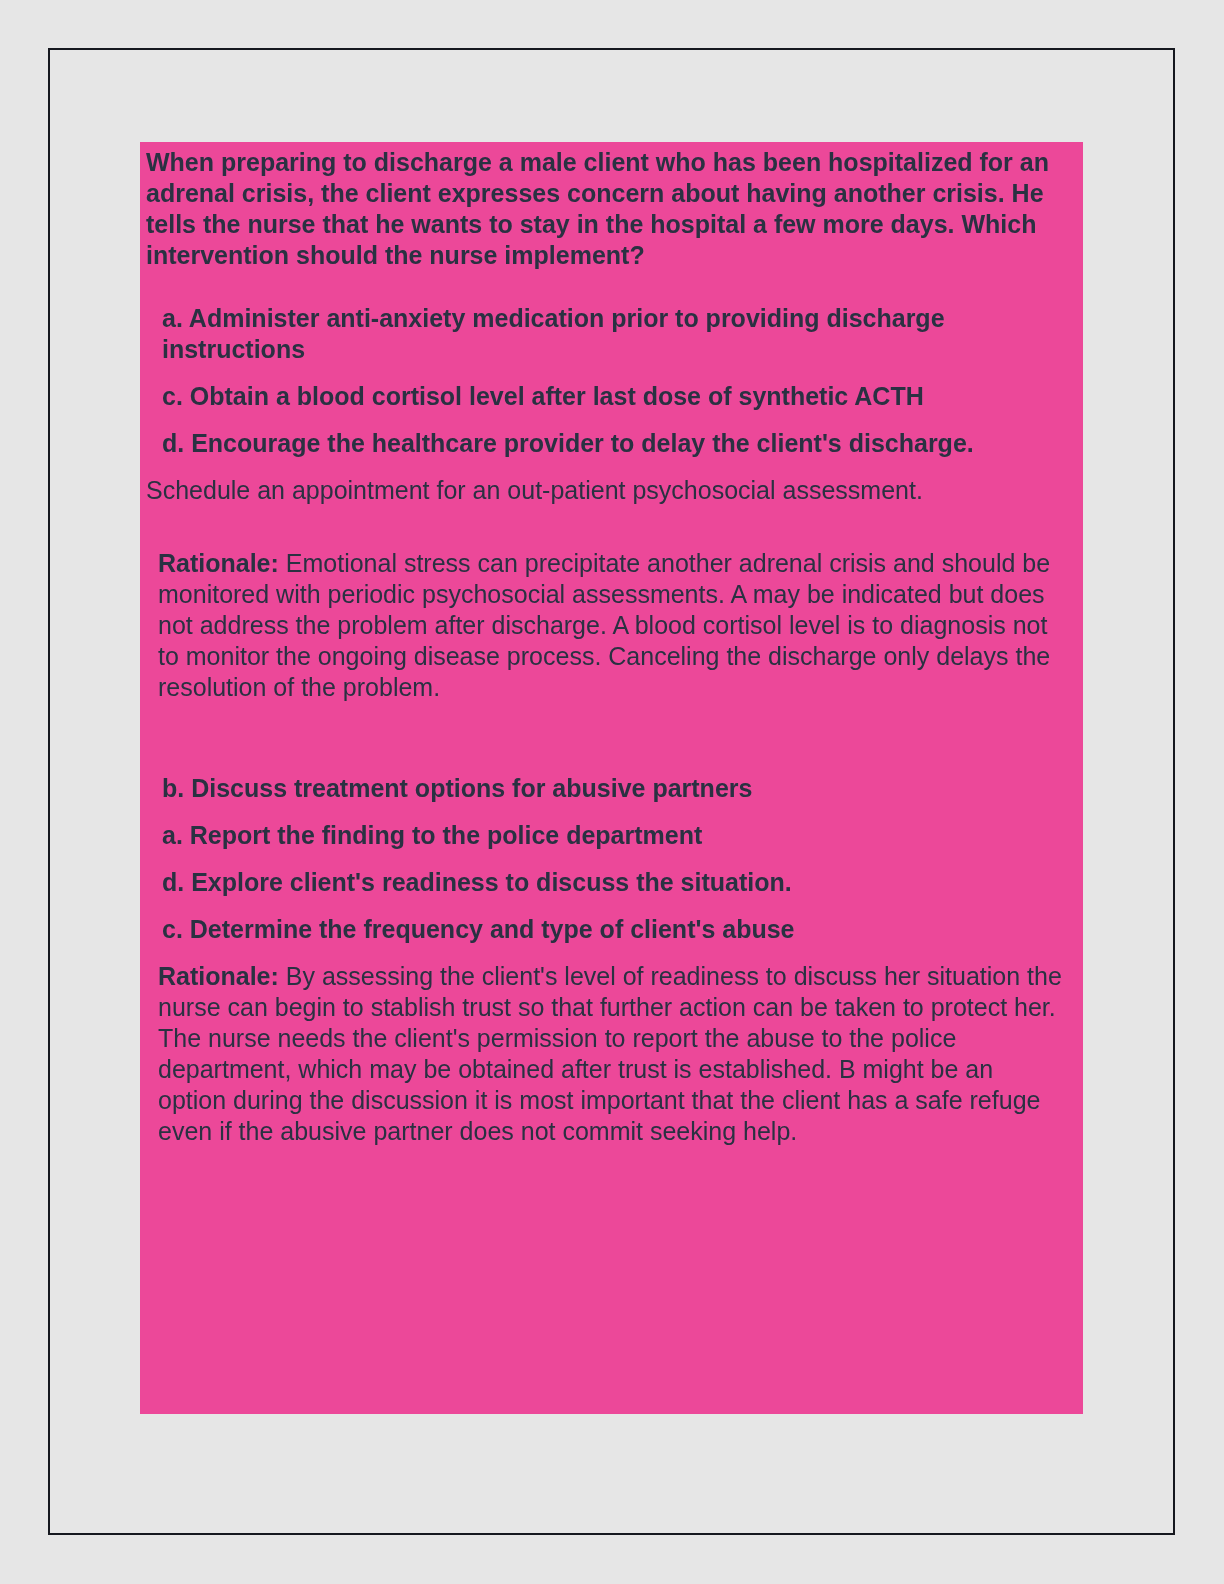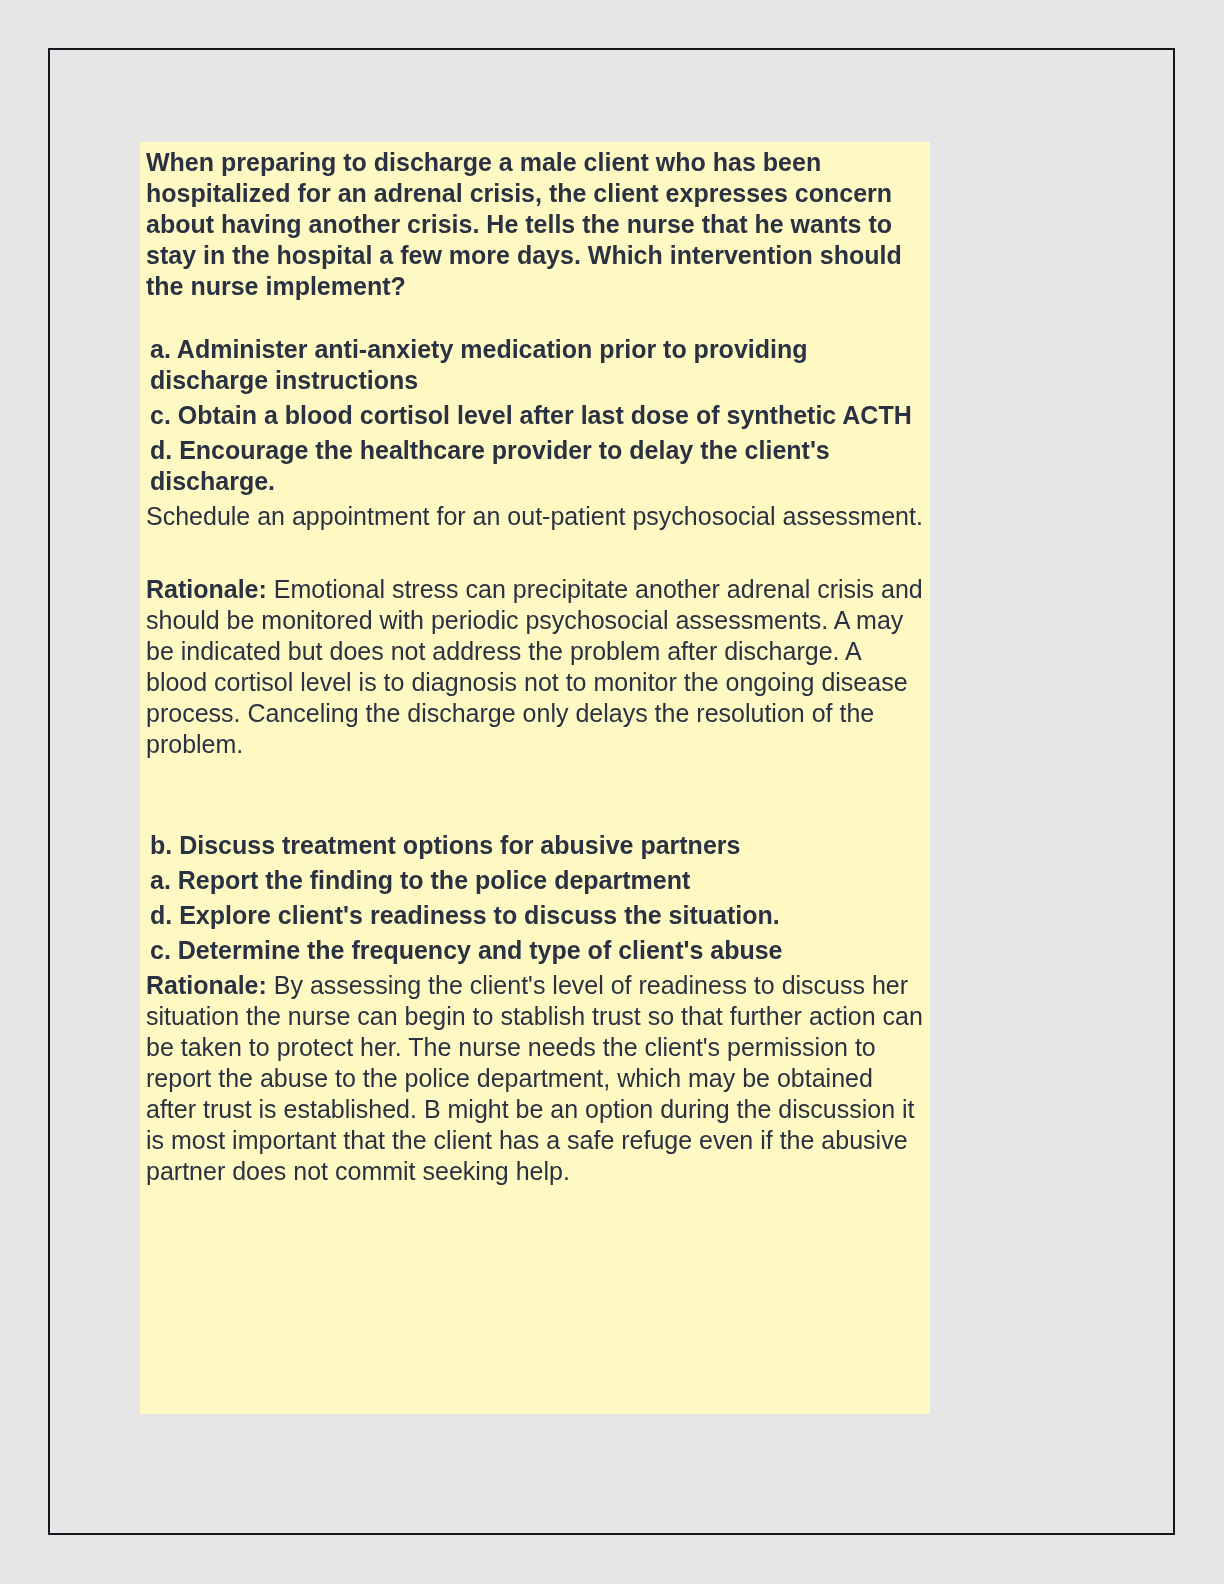--- a/index.html
+++ b/index.html
@@ -21,44 +21,44 @@
     width: 1127px;
     height: 1487px;
     box-sizing: border-box;
     border: 2px solid #16181f;
     background: #e6e6e6;
   }
   .content {
     position: absolute;
     left: 90px;
     top: 92px;
-    width: 790px;
+    width: 943px;
     min-height: 1272px;
     box-sizing: border-box;
-    background: #fef9c3;
+    background: #ec4899;
     padding: 5px 6px 46px 6px;
     font-size: 25px;
     line-height: 31px;
   }
   p { margin: 0; }
   .q {
     font-weight: 700;
     margin: 0 0 32px 0;
   }
   .opt {
     font-weight: 700;
-    margin: 4px;
+    margin: 16px;
   }
   .answer {
     font-weight: 400;
     margin: 0 0 42px 0;
   }
   .rationale {
     font-weight: 400;
-    margin: 0;
+    margin: 12px;
   }
   .rationale .rlabel {
     font-weight: 700;
   }
   .gap-lg {
     margin-bottom: 70px;
   }
 </style>
 </head>
 <body>

